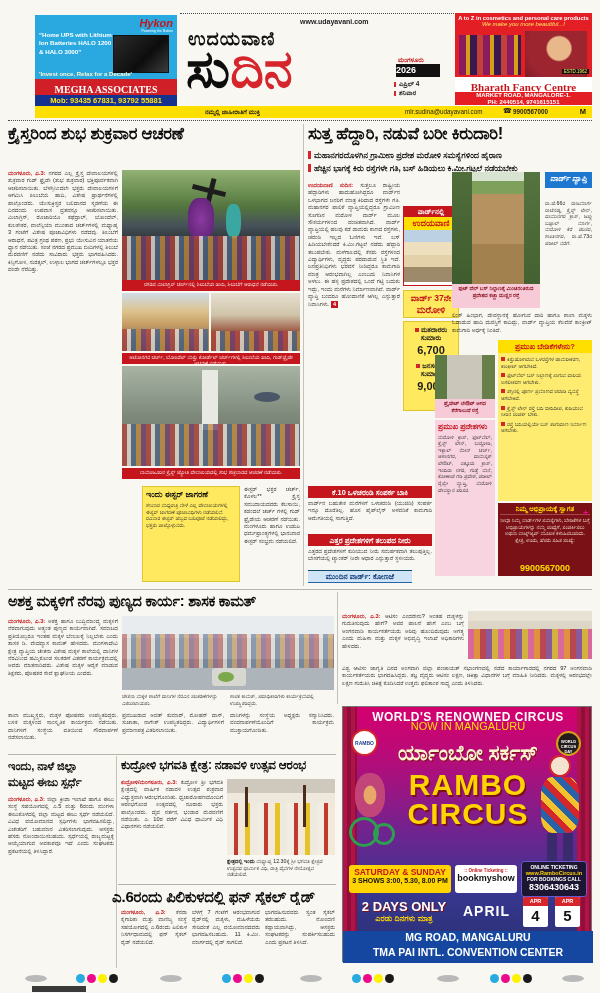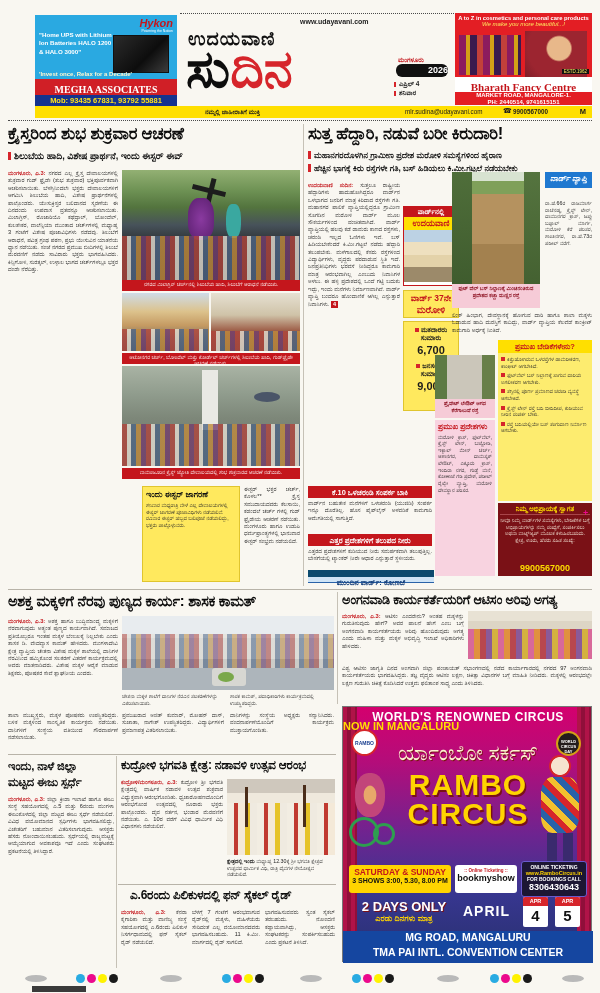--- a/index.html
+++ b/index.html
@@ -64,21 +64,21 @@
     </div>
     <div class="abs" style="left:0;top:80px;width:142px;height:12px;background:#15338e;color:#ffe11a;font-weight:bold;font-size:7.5px;text-align:center;line-height:12px">Mob: 93435 67831, 93792 55881</div>
   </div>
 
   <div class="abs" style="left:300px;top:18px;width:92px;font-size:7px;font-weight:bold;color:#222">www.udayavani.com</div>
   <div class="abs" style="left:188px;top:28px;font-weight:bold;font-size:19px;color:#111;letter-spacing:1px">ಉದಯವಾಣಿ</div>
   <div class="abs" style="left:186px;top:42px;font-weight:bold;font-size:52px;line-height:1.05">
     <span style="color:#0d0d0d">ಸು</span><span style="color:#d6252b">ದಿನ</span>
   </div>
   <div class="abs" style="left:398px;top:56px;font-size:6.5px;font-weight:bold;color:#c4161c">ಮಂಗಳೂರು</div>
-  <div class="abs" style="left:396px;top:64px;width:52px;height:13px;background:#111;border-radius:6px;text-align:right;font-weight:bold;font-size:9px;line-height:13px;color:#fff"><span>2026</span></div>
+  <div class="abs" style="left:396px;top:64px;width:44px;height:13px;background:#111;border-radius:0;text-align:left;font-weight:bold;font-size:9px;line-height:13px;color:#fff"><span>2026</span></div>
   <div class="abs" style="left:394px;top:80px;font-size:6.5px;font-weight:bold;color:#222"><span class="tick" style="height:5px;width:2px"></span><span>ಎಪ್ರಿಲ್ 4</span></div>
   <div class="abs" style="left:394px;top:89px;font-size:6.5px;font-weight:bold;color:#222"><span class="tick" style="height:5px;width:2px"></span><span>ಶನಿವಾರ</span></div>
 
   <div id="bfc" class="abs" style="left:455px;top:13px;width:137px;height:92px">
     <div style="color:#fff;font-size:5.8px;font-weight:bold;text-align:center;padding-top:2px">A to Z in cosmetics and personal care products</div>
     <div style="color:#ffe95e;font-size:6px;font-style:italic;text-align:center">We make you more beautiful...!</div>
     <div class="abs" style="left:4px;top:22px;width:62px;height:40px;background:repeating-linear-gradient(90deg,#8c1b5e 0 7px,#d4a017 7px 11px,#3a1a4e 11px 18px,#c2403a 18px 24px)"></div>
     <div class="abs" style="left:70px;top:18px;width:62px;height:46px;background:radial-gradient(circle at 55% 38%,#e8b88a 0 26%,#9c2530 30% 70%,#7e1d28 100%)"></div>
     <div class="abs" style="right:3px;top:56px;background:#111;color:#ffe95e;font-size:4.5px;padding:0 2px">ESTD.1962</div>
     <div class="abs" style="left:0;top:64px;width:137px;height:15px;background:#fff;text-align:center">
@@ -91,21 +91,20 @@
   <div class="abs" style="left:35px;top:106px;width:557px;height:12px;background:#ffdf00">
     <span class="abs" style="left:170px;top:2px;font-size:6.3px;font-weight:bold;color:#1b1b1b">ನಮ್ಮಲ್ಲಿ ಜಾಹೀರಾತಿಗೆ ಮುಕ್ತಿ</span>
     <span class="abs" style="left:370px;top:2px;font-size:6.3px;color:#1b1b1b">mlr.sudina@udayavani.com</span>
     <span class="abs" style="left:468px;top:1px;font-size:7px">☎</span>
     <span class="abs" style="left:478px;top:2px;font-size:6.3px;font-weight:bold">9900567000</span>
     <span class="abs" style="right:6px;top:1px;font-size:7.5px;font-weight:bold">M</span>
   </div>
   <div class="dotrule" style="left:8px;top:120px;width:584px"></div>
 
   <div class="abs hl" style="left:8px;top:124px;width:292px;height:24px;font-size:16.5px">ಕ್ರೈಸ್ತರಿಂದ ಶುಭ ಶುಕ್ರವಾರ ಆಚರಣೆ</div>
-  <div class="abs sub" style="left:8px;top:151px;width:292px;height:13px;font-size:9.2px"><span class="tick"></span><span>ಶಿಲುಬೆಯ ಹಾದಿ, ವಿಶೇಷ ಪ್ರಾರ್ಥನೆ, ಇಂದು ಈಸ್ಟರ್ ಈವ್</span></div>
 
   <div class="abs jtxt" style="left:8px;top:170px;width:110px;height:415px">
     <span class="dl">ಮಂಗಳೂರು, ಎ.3:</span>
     <span>ನಗರದ ಎಲ್ಲ ಕ್ರೈಸ್ತ ದೇವಾಲಯಗಳಲ್ಲಿ ಶುಕ್ರವಾರ ಗುಡ್ ಫ್ರೈಡೇ (ಶುಭ ಶುಕ್ರವಾರ) ಭಕ್ತಿಪೂರ್ವಕವಾಗಿ ಆಚರಿಸಲಾಯಿತು. ಬೆಳಗ್ಗಿನಿಂದಲೇ ಭಕ್ತರು ದೇವಾಲಯಗಳಿಗೆ ಆಗಮಿಸಿ ಶಿಲುಬೆಯ ಹಾದಿ, ವಿಶೇಷ ಪ್ರಾರ್ಥನೆಗಳಲ್ಲಿ ಪಾಲ್ಗೊಂಡರು. ಯೇಸುಕ್ರಿಸ್ತರ ಬಲಿದಾನದ ಸ್ಮರಣೆಯ ಈ ದಿನದಂದು ಉಪವಾಸ ವ್ರತವನ್ನೂ ಆಚರಿಸಲಾಯಿತು.</span>
     <span>ಮಿಲಾಗ್ರಿಸ್, ರೊಜಾರಿಯೊ ಕಥೆದ್ರಾಲ್, ಬೋಂದೆಲ್, ಕುಲಶೇಕರ, ವಾಲೆನ್ಸಿಯಾ ಮುಂತಾದ ಚರ್ಚ್‌ಗಳಲ್ಲಿ ಮಧ್ಯಾಹ್ನ 3 ಗಂಟೆಗೆ ವಿಶೇಷ ಪೂಜಾವಿಧಿಗಳು ನಡೆದವು. ಶಿಲುಬೆಗೆ ಆರಾಧನೆ, ಪವಿತ್ರ ಗ್ರಂಥ ಪಠಣ, ಪ್ರಭು ಯೇಸುವಿನ ಯಾತನೆಯ ಧ್ಯಾನ ನಡೆಯಿತು. ಸಂಜೆ ನಗರದ ಪ್ರಮುಖ ಬೀದಿಗಳಲ್ಲಿ ಶಿಲುಬೆ ಮೆರವಣಿಗೆ ನಡೆದು ಸಾವಿರಾರು ಭಕ್ತರು ಭಾಗವಹಿಸಿದರು. ಕಿನ್ನಿಗೋಳಿ, ಸುರತ್ಕಲ್, ಉಳ್ಳಾಲ ಭಾಗದ ಚರ್ಚ್‌ಗಳಲ್ಲೂ ಭಕ್ತರ ದಂಡೇ ನೆರೆದಿತ್ತು.</span>
   </div>
 
   <div class="ph ph-proc" style="left:122px;top:170px;width:178px;height:110px">
     <div class="abs" style="left:84px;top:8px;width:5px;height:46px;background:#1d1d1d;transform:rotate(14deg)"></div>
     <div class="abs" style="left:70px;top:18px;width:34px;height:5px;background:#1d1d1d;transform:rotate(14deg)"></div>
@@ -196,41 +195,40 @@
   <div class="redbanner" style="left:308px;top:534px;width:124px;height:12px">ಎತ್ತರ ಪ್ರದೇಶಗಳಿಗೆ ತಲುಪದ ನೀರು</div>
   <div class="abs jtxt" style="left:308px;top:548px;width:124px;height:20px">ಎತ್ತರದ ಪ್ರದೇಶಗಳಿಗೆ ಕುಡಿಯುವ ನೀರು ಸಮರ್ಪಕವಾಗಿ ತಲುಪುತ್ತಿಲ್ಲ. ಬೇಸಗೆಯಲ್ಲಿ ಟ್ಯಾಂಕರ್ ನೀರೇ ಆಧಾರ ಎನ್ನುತ್ತಾರೆ ಸ್ಥಳೀಯರು.</div>
 
   <div class="abs maroon" style="left:498px;top:503px;width:94px;height:73px;padding:2px">
     <div style="color:#ffdf00;font-weight:bold;font-size:7px;border-bottom:1px solid #a8454a;padding-bottom:1px">ನಿಮ್ಮ ಅಭಿಪ್ರಾಯಕ್ಕೆ ಸ್ವಾಗತ</div>
     <div class="small" style="color:#f6e9da;height:46px;margin-top:2px">ನೀವೂ ನಿಮ್ಮ ವಾರ್ಡ್‌ಗಳ ಸಮಸ್ಯೆಗಳು, ಬೇಡಿಕೆಗಳ ಬಗ್ಗೆ ಅಭಿಪ್ರಾಯಗಳನ್ನು ನಮ್ಮ ಸಂಖ್ಯೆಗೆ, ಸಂಪರ್ಕಿಸಲು ಅಥವಾ ವಾಟ್ಸ್‌ಆ್ಯಪ್ ಮೂಲಕ ಕಳುಹಿಸಬಹುದು. ಕ್ಷೇತ್ರ, ಊರು, ಹೆಸರು ಸಹಿತ ಸಂಖ್ಯೆ:</div>
     <div style="color:#ffdf00;font-weight:bold;font-size:9px">9900567000</div>
   </div>
   <div class="abs" style="left:583px;top:508px;color:#ec098c;font-size:9px;font-weight:bold">+</div>
 
-  <div class="abs" style="left:308px;top:570px;width:126px;height:13px;background:#cfe4f6;border-top:7px solid #0c4a6e;border-bottom:1px solid #2a62a8;color:#123c78;font-weight:bold;font-size:7.5px;text-align:center;line-height:12px">ಮುಂದಿನ ವಾರ್ಡ್: ಕೋಣಜೆ</div>
+  <div class="abs" style="left:308px;top:570px;width:104px;height:13px;background:#cfe4f6;border-top:1px solid #0c4a6e;border-bottom:1px solid #2a62a8;color:#123c78;font-weight:bold;font-size:7.5px;text-align:center;line-height:12px">ಮುಂದಿನ ವಾರ್ಡ್: ಕೋಣಜೆ</div>
 
   <div class="hrule" style="left:8px;top:589px;width:584px"></div>
   <div class="abs hl" style="left:8px;top:593px;width:328px;height:20px;font-size:14.5px">ಅಶಕ್ತ ಮಕ್ಕಳಿಗೆ ನೆರವು ಪುಣ್ಯದ ಕಾರ್ಯ: ಶಾಸಕ ಕಾಮತ್</div>
   <div class="abs jtxt" style="left:8px;top:618px;width:110px;height:90px">
     <span class="dl">ಮಂಗಳೂರು, ಎ.3:</span>
     <span>ಅಶಕ್ತ ಹಾಗೂ ಬುದ್ಧಿಮಾಂದ್ಯ ಮಕ್ಕಳಿಗೆ ನೆರವಾಗುವುದು ಅತ್ಯಂತ ಪುಣ್ಯದ ಕಾರ್ಯವಾಗಿದೆ. ಸಮಾಜದ ಪ್ರತಿಯೊಬ್ಬರೂ ಇಂತಹ ಮಕ್ಕಳ ಬೆಂಬಲಕ್ಕೆ ನಿಲ್ಲಬೇಕು ಎಂದು ಶಾಸಕ ಡಿ. ವೇದವ್ಯಾಸ ಕಾಮತ್ ಹೇಳಿದರು. ಮಂಗಳಾದೇವಿ ಕ್ಷೇತ್ರ ವ್ಯಾಪ್ತಿಯ ಚೇತನಾ ವಿಶೇಷ ಮಕ್ಕಳ ಶಾಲೆಯಲ್ಲಿ ದಾನಿಗಳ ನೆರವಿನಿಂದ ಹಮ್ಮಿಕೊಂಡ ಸಲಕರಣೆ ವಿತರಣೆ ಕಾರ್ಯಕ್ರಮದಲ್ಲಿ ಅವರು ಮಾತನಾಡಿದರು. ವಿಶೇಷ ಮಕ್ಕಳ ಆರೈಕೆ ಮಾಡುವ ಶಿಕ್ಷಕರು, ಪೋಷಕರ ಸೇವೆ ಶ್ಲಾಘನೀಯ ಎಂದರು.</span>
   </div>
   <div class="ph ph-kamath" style="left:122px;top:616px;width:212px;height:74px">
     <div class="crowd" style="top:18px;height:34px;opacity:.55"></div>
     <div class="abs" style="left:90px;bottom:4px;width:34px;height:18px;background:#d7d7d2;border-radius:3px"></div>
     <div class="abs" style="left:96px;bottom:8px;width:16px;height:10px;background:#7aa84a;border-radius:50%"></div>
   </div>
   <div class="abs small" style="left:122px;top:693px;width:102px;height:17px">ಚೇತನಾ ಮಕ್ಕಳ ಶಾಲೆಗೆ ದಾನಿಗಳ ನೆರವಿನ ಸಲಕರಣೆಗಳನ್ನು ವಿತರಿಸಲಾಯಿತು.</div>
   <div class="abs small" style="left:230px;top:693px;width:104px;height:17px">ಶಾಸಕ ಕಾಮತ್, ಪದಾಧಿಕಾರಿಗಳು ಕಾರ್ಯಕ್ರಮದಲ್ಲಿ ಉಪಸ್ಥಿತರಿದ್ದರು.</div>
   <div class="abs jtxt" style="left:8px;top:712px;width:110px;height:40px">ಶಾಲಾ ಮುಖ್ಯಸ್ಥರು, ಮಕ್ಕಳ ಪೋಷಕರು ಉಪಸ್ಥಿತರಿದ್ದರು. ಬಳಿಕ ಮಕ್ಕಳಿಂದ ಸಾಂಸ್ಕೃತಿಕ ಕಾರ್ಯಕ್ರಮ ನಡೆಯಿತು. ದಾನಿಗಳಿಗೆ ಸಂಸ್ಥೆಯ ವತಿಯಿಂದ ಗೌರವಾರ್ಪಣೆ ನಡೆಸಲಾಯಿತು.</div>
   <div class="abs jtxt" style="left:122px;top:712px;width:102px;height:40px">ಪ್ರಮುಖರಾದ ಅಜಿತ್ ಕುಮಾರ್, ಮೋಹನ್ ದಾಸ್, ಸುಜಾತಾ, ನಾಗೇಶ್ ಉಪಸ್ಥಿತರಿದ್ದರು. ವಿದ್ಯಾರ್ಥಿಗಳಿಗೆ ಪ್ರಮಾಣಪತ್ರ ವಿತರಿಸಲಾಯಿತು.</div>
   <div class="abs jtxt" style="left:230px;top:712px;width:104px;height:40px">ದಾನಿಗಳನ್ನು ಸಂಸ್ಥೆಯ ಅಧ್ಯಕ್ಷರು ಸನ್ಮಾನಿಸಿದರು. ವಂದನಾರ್ಪಣೆಯೊಂದಿಗೆ ಕಾರ್ಯಕ್ರಮ ಮುಕ್ತಾಯಗೊಂಡಿತು.</div>
 
   <div class="vrule" style="left:337px;top:592px;height:112px"></div>
-  <div class="abs hl" style="left:342px;top:592px;width:250px;height:18px;font-size:12.8px">ಅಂಗನವಾಡಿ ಕಾರ್ಯಕರ್ತೆಯರಿಗೆ ಆಟಿಸಂ ಅರಿವು ಅಗತ್ಯ</div>
   <div class="abs jtxt" style="left:342px;top:613px;width:122px;height:50px">
     <span class="dl">ಮಂಗಳೂರು, ಎ.3:</span>
     <span>ಆಟಿಸಂ ಎಂದರೇನು? ಅಂತಹ ಮಕ್ಕಳನ್ನು ಗುರುತಿಸುವುದು ಹೇಗೆ? ಅವರ ಪಾಲನೆ ಹೇಗೆ ಎಂಬ ಬಗ್ಗೆ ಅಂಗನವಾಡಿ ಕಾರ್ಯಕರ್ತೆಯರು ಅರಿವು ಹೊಂದಿರುವುದು ಅಗತ್ಯ ಎಂದು ಮಹಿಳಾ ಮತ್ತು ಮಕ್ಕಳ ಅಭಿವೃದ್ಧಿ ಇಲಾಖೆ ಅಧಿಕಾರಿಗಳು ಹೇಳಿದರು.</span>
   </div>
   <div class="ph ph-women" style="left:468px;top:611px;width:124px;height:48px">
     <div class="crowd2" style="bottom:0;height:30px"></div>
   </div>
   <div class="abs jtxt" style="left:342px;top:665px;width:250px;height:42px">ವಿಶ್ವ ಆಟಿಸಂ ಜಾಗೃತಿ ದಿನದ ಅಂಗವಾಗಿ ಜಿಲ್ಲಾ ಪಂಚಾಯತ್ ಸಭಾಂಗಣದಲ್ಲಿ ನಡೆದ ಕಾರ್ಯಾಗಾರದಲ್ಲಿ ನಗರದ 97 ಅಂಗನವಾಡಿ ಕಾರ್ಯಕರ್ತೆಯರು ಭಾಗವಹಿಸಿದ್ದರು. ತಜ್ಞ ವೈದ್ಯರು ಆಟಿಸಂ ಲಕ್ಷಣ, ಚಿಕಿತ್ಸಾ ವಿಧಾನಗಳ ಬಗ್ಗೆ ಮಾಹಿತಿ ನೀಡಿದರು. ಮಕ್ಕಳಲ್ಲಿ ಆರಂಭದಲ್ಲೇ ಲಕ್ಷಣ ಗುರುತಿಸಿ ಚಿಕಿತ್ಸೆ ಕೊಡಿಸಿದರೆ ಉತ್ತಮ ಫಲಿತಾಂಶ ಸಾಧ್ಯ ಎಂದು ತಿಳಿಸಿದರು.</div>
 
   <div class="hrule" style="left:8px;top:754px;width:328px"></div>
@@ -251,36 +249,36 @@
     <div class="crowd3" style="bottom:0;height:52px"></div>
     <div class="abs" style="left:18px;top:8px;width:3px;height:40px;background:#4a2d1a"></div>
     <div class="abs" style="left:76px;top:6px;width:3px;height:42px;background:#4a2d1a"></div>
   </div>
   <div class="abs small" style="left:227px;top:858px;width:108px;height:24px">
     <span style="font-weight:bold;color:#111">ಕ್ಷೇತ್ರದಲ್ಲಿ ಇಂದು</span>
     <span>ಮಧ್ಯಾಹ್ನ 12.30ಕ್ಕೆ ಶ್ರೀ ಭಗವತಿ ಕ್ಷೇತ್ರದ ಉತ್ಸವದ ಧಾರ್ಮಿಕ ವಿಧಿ, ರಾತ್ರಿ ದೈವಗಳ ನೇಮೋತ್ಸವ ನಡೆಯಲಿದೆ.</span>
   </div>
 
   <div class="hrule" style="left:118px;top:884px;width:218px"></div>
-  <div class="abs hl" style="left:130px;top:888px;width:214px;height:17px;font-size:12px">ಎ.6ರಂದು ಪಿಲಿಕುಳದಲ್ಲಿ ಫನ್ ಸೈಕಲ್ ರೈಡ್</div>
+  <div class="abs hl" style="left:112px;top:888px;width:214px;height:17px;font-size:15px">ಎ.6ರಂದು ಪಿಲಿಕುಳದಲ್ಲಿ ಫನ್ ಸೈಕಲ್ ರೈಡ್</div>
   <div class="abs jtxt" style="left:121px;top:909px;width:66px;height:58px">
     <span class="dl">ಮಂಗಳೂರು, ಎ.3:</span>
     <span>ಕೆನರಾ ಕೈಗಾರಿಕಾ ಮತ್ತು ವಾಣಿಜ್ಯ ಸಂಸ್ಥೆ ಸಹಯೋಗದಲ್ಲಿ ಎ.6ರಂದು ಪಿಲಿಕುಳ ನಿಸರ್ಗಧಾಮದಲ್ಲಿ ಫನ್ ಸೈಕಲ್ ರೈಡ್ ನಡೆಯಲಿದೆ.</span>
   </div>
   <div class="abs jtxt" style="left:192px;top:909px;width:68px;height:58px">ಬೆಳಗ್ಗೆ 7 ಗಂಟೆಗೆ ಆರಂಭವಾಗುವ ರೈಡ್‌ನಲ್ಲಿ ಮಕ್ಕಳು, ಮಹಿಳೆಯರು ಸೇರಿದಂತೆ ಎಲ್ಲ ವಯೋಮಾನದವರು ಭಾಗವಹಿಸಬಹುದು. 11 ಕಿ.ಮೀ. ಮಾರ್ಗದಲ್ಲಿ ರೈಡ್ ಸಾಗಲಿದೆ.</div>
   <div class="abs jtxt" style="left:265px;top:909px;width:70px;height:58px">ಭಾಗವಹಿಸುವವರು ಸ್ವಂತ ಸೈಕಲ್ ತರಬಹುದು. ನೋಂದಣಿ ಕಡ್ಡಾಯವಾಗಿದ್ದು, ಆಸಕ್ತರು ಸಂಘಟಕರನ್ನು ಸಂಪರ್ಕಿಸಬಹುದು ಎಂದು ಪ್ರಕಟನೆ ತಿಳಿಸಿದೆ.</div>
 
   <div id="circus" class="abs" style="left:342px;top:706px;width:250px;height:256px">
     <div class="abs" style="left:0;top:0;width:14px;height:224px;background:repeating-linear-gradient(90deg,#b01348 0 4px,#8f0f3a 4px 8px)"></div>
     <div class="abs" style="right:0;top:0;width:14px;height:224px;background:repeating-linear-gradient(90deg,#b01348 0 4px,#8f0f3a 4px 8px)"></div>
     <div class="abs" style="left:0;top:3px;width:250px;text-align:center;color:#fff;font-weight:bold;font-size:12px;letter-spacing:.5px">WORLD'S RENOWNED CIRCUS</div>
-    <div class="abs" style="left:0;top:13px;width:250px;color:#ffdf00;font-weight:bold;font-size:11px">NOW IN MANGALURU</div>
+    <div class="abs" style="left:0;top:13px;width:250px;text-align:center;color:#ffdf00;font-weight:normal;font-size:11px">NOW IN MANGALURU</div>
     <div class="abs" style="left:8px;top:22px;width:27px;height:27px;border-radius:50%;background:#fff;border:2px solid #d6252b;text-align:center;font-size:5px;font-weight:bold;color:#1a3f8f;line-height:25px">RAMBO</div>
     <div class="abs" style="right:10px;top:24px;width:25px;height:25px;border-radius:50%;background:#241c1c;border:2px solid #d4a017;color:#fff;font-size:4px;font-weight:bold;text-align:center;padding-top:6px">WORLD CIRCUS DAY</div>
-    <div class="abs" style="left:0;top:34px;width:250px;text-align:center;color:#fdf3d0;font-weight:normal;font-size:21px;text-shadow:1px 1px 0 #7a1116">ರ್ಯಾಂಬೋ ಸರ್ಕಸ್</div>
+    <div class="abs" style="left:0;top:34px;width:250px;text-align:center;color:#fdf3d0;font-weight:bold;font-size:21px;text-shadow:1px 1px 0 #7a1116">ರ್ಯಾಂಬೋ ಸರ್ಕಸ್</div>
     <div class="abs" style="left:0;top:64px;width:250px;text-align:center;color:#ffd400;font-weight:bold;font-size:30px;line-height:.95;text-shadow:1.5px 1.5px 0 #7a1116;letter-spacing:1px">
       <div>RAMBO</div>
       <div>CIRCUS</div>
     </div>
     <div class="abs" style="left:4px;top:64px;width:50px;height:96px">
       <div class="abs" style="left:8px;top:2px;width:30px;height:44px;background:radial-gradient(#e8a86a 0 28%,#c2457a 32% 100%);border-radius:45%"></div>
       <div class="abs" style="left:2px;top:46px;width:30px;height:30px;border:3px solid #2e9e4f;border-radius:50%"></div>
       <div class="abs" style="left:26px;top:52px;width:22px;height:22px;border:3px solid #2e9e4f;border-radius:50%"></div>
     </div>
     <div class="abs" style="right:6px;top:48px;width:48px;height:112px">

